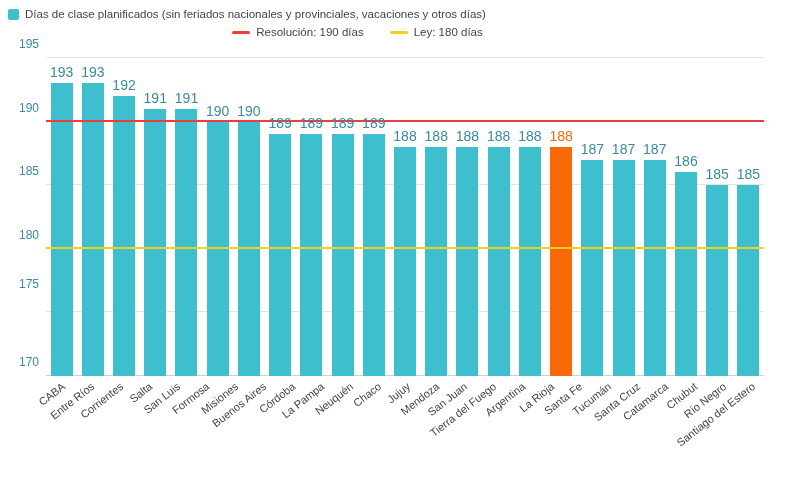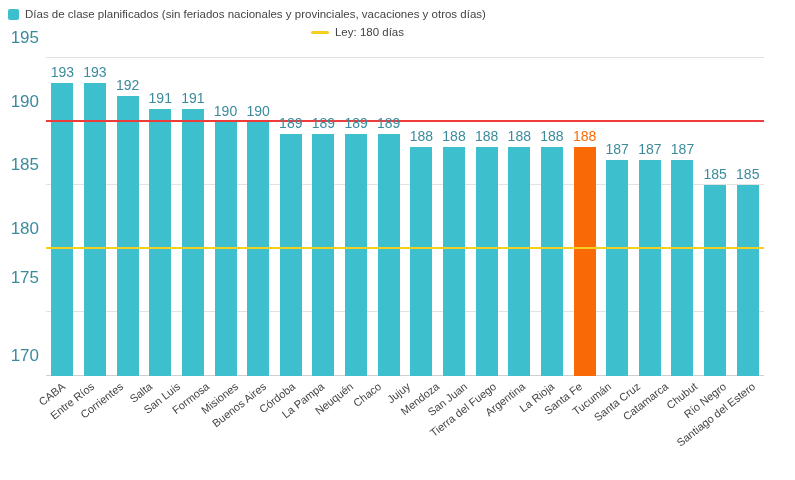--- a/index.html
+++ b/index.html
@@ -83,21 +83,21 @@
     width: 100%;
     height: 1px;
     background: #d0d0d0;
     bottom: 0;
   }
   .ytick {
     position: absolute;
     right: 100%;
     margin-right: 7px;
     transform: translateY(-50%);
-    font-size: 17px;
+    font-size: 12px;
     color: #3b8b9c;
     white-space: nowrap;
     margin-left: 34px;
   }
   .reference-line {
     position: absolute;
     left: 0;
     width: 100%;
     height: 2px;
     z-index: 4;
@@ -176,20 +176,24 @@
 
   <div class="legend-row legend-top">
     <span class="legend-item">
       <span class="swatch-box" id="sw-series" style="background: rgb(61, 191, 205);"></span>
       <span>Días de clase planificados (sin feriados nacionales y provinciales, vacaciones y otros días)</span>
     </span>
   </div>
 
   <div class="legend-row legend-second">
     <span class="legend-item">
+      <span class="swatch-line" id="sw-res" style="background: rgb(239, 59, 59);"></span>
+      <span>Resolución: 190 días</span>
+    </span>
+    <span class="legend-item">
       <span class="swatch-line" id="sw-ley" style="background: rgb(245, 207, 30);"></span>
       <span>Ley: 180 días</span>
     </span>
   </div>
 
   <div class="plot" id="plot">
     <div id="gridlines">
         <div class="gridline" style="bottom: 0%;">
           <div class="ytick" style="bottom: 0px;">170</div>
         </div>
@@ -288,20 +292,24 @@
         </div>
         <div class="bar-slot">
           <div class="bar" title="Santa Fe: 187" style="height: 68%;"></div>
           <div class="bar-label" style="bottom: calc(68% + 3px);">187</div>
         </div>
         <div class="bar-slot">
           <div class="bar" title="Tucumán: 187" style="height: 68%;"></div>
           <div class="bar-label" style="bottom: calc(68% + 3px);">187</div>
         </div>
         <div class="bar-slot">
+          <div class="bar" title="Santa Cruz: 186" style="height: 64%;"></div>
+          <div class="bar-label" style="bottom: calc(64% + 3px);">186</div>
+        </div>
+        <div class="bar-slot">
           <div class="bar" title="Catamarca: 185" style="height: 60%;"></div>
           <div class="bar-label" style="bottom: calc(60% + 3px);">185</div>
         </div>
         <div class="bar-slot">
           <div class="bar" title="Chubut: 185" style="height: 60%;"></div>
           <div class="bar-label" style="bottom: calc(60% + 3px);">185</div>
         </div>
       </div>
     <div class="axis-baseline"></div>
   </div>

